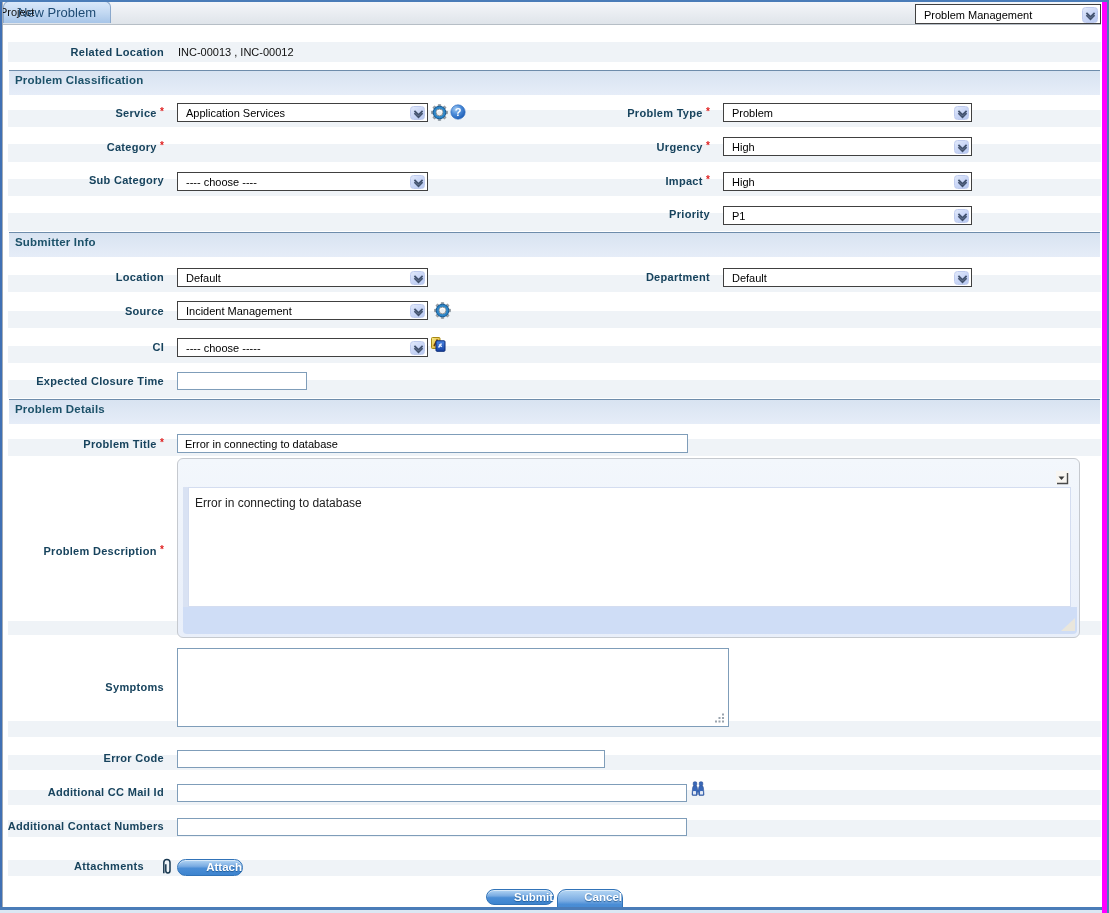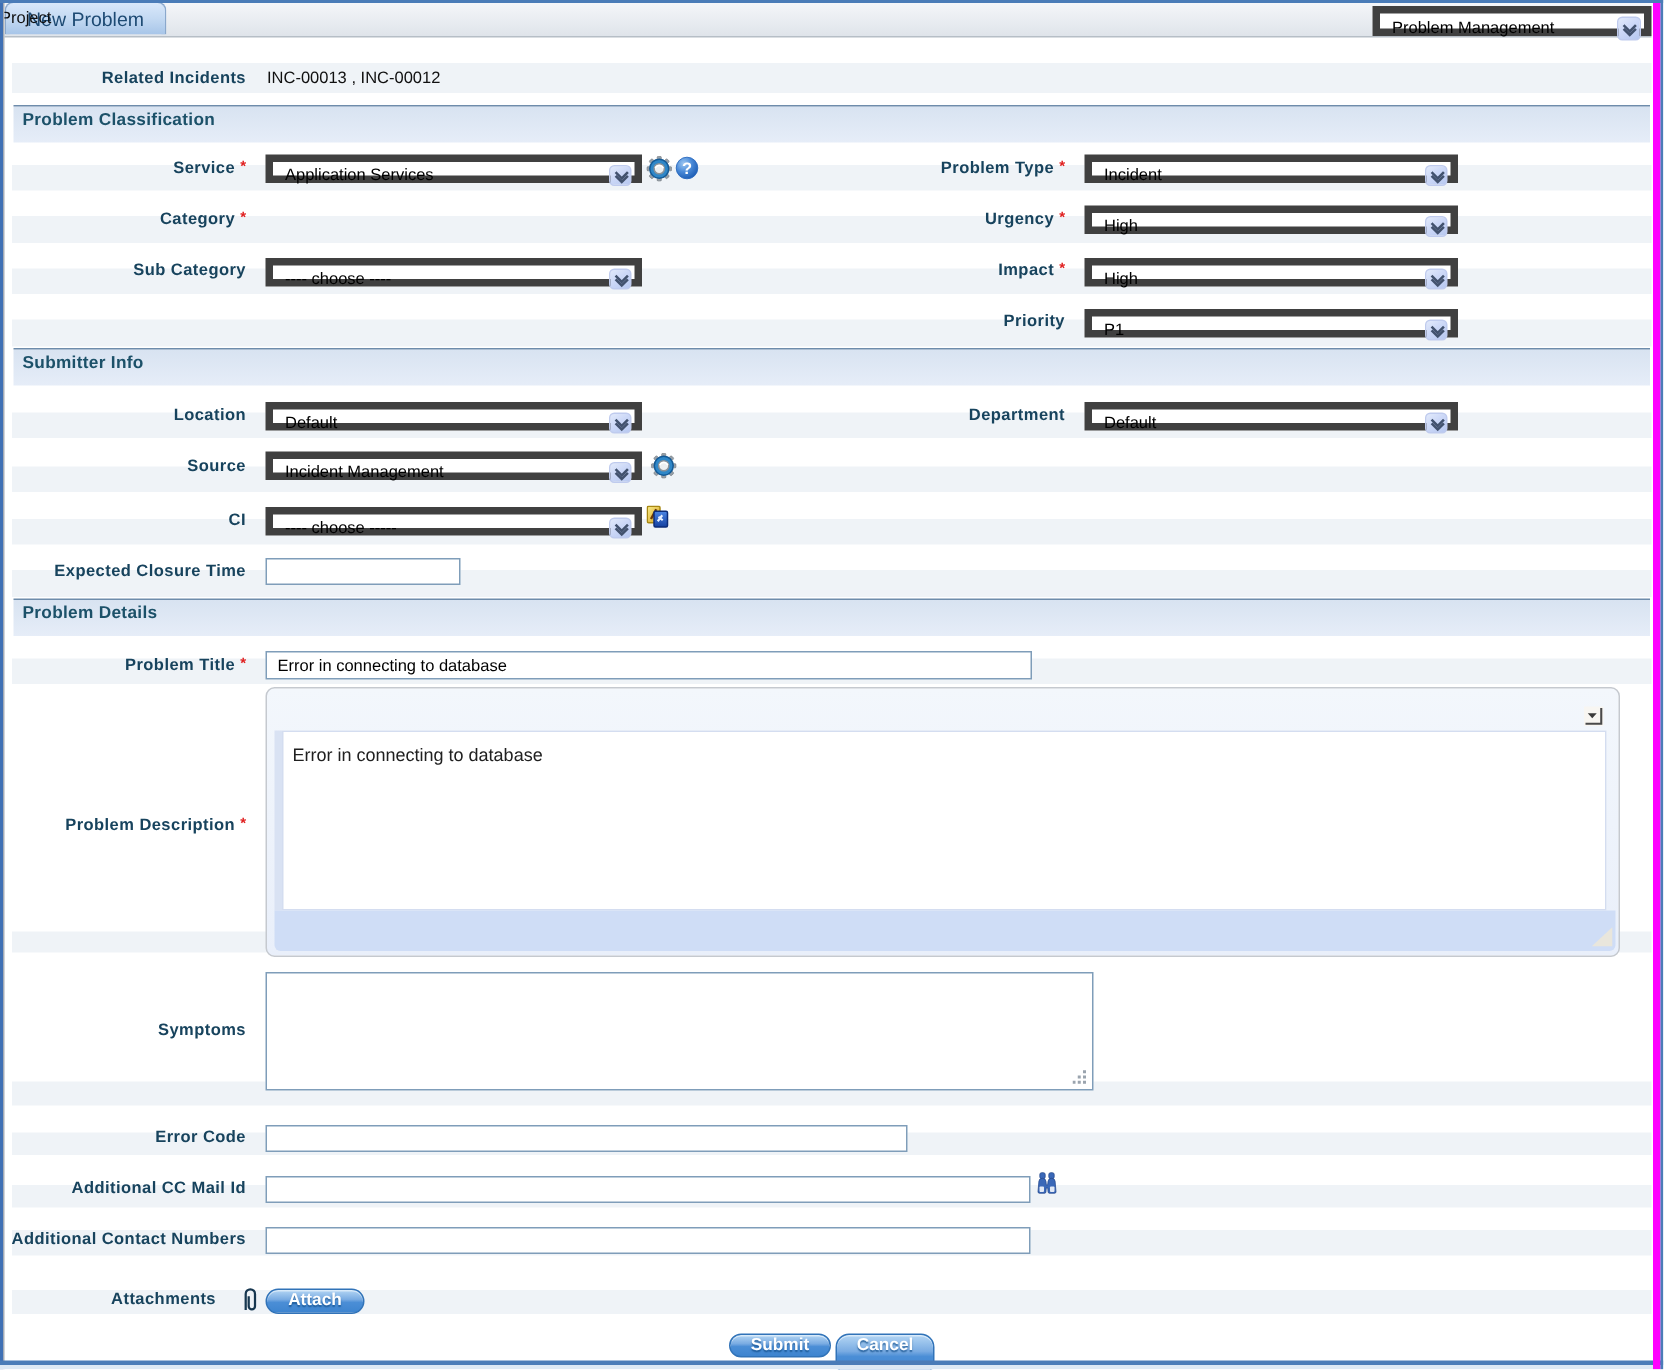--- a/index.html
+++ b/index.html
@@ -2,29 +2,29 @@
 <html><head><meta charset="utf-8"><style>
 html,body{margin:0;padding:0;background:#fff}
 #page{position:relative;width:1109px;height:913px;overflow:hidden;background:#fff;
  font-family:"Liberation Sans",sans-serif}
 .st{position:absolute;left:8px;width:1093px;background:#eff3f7}
 .hdr{position:absolute;left:9px;width:1091px;height:24px;border-top:1px solid #6e8cab;
  background:linear-gradient(180deg,#d8e3f1,#e6edf8)}
 .hdr span{position:absolute;left:6px;top:2.5px;font-size:11.5px;font-weight:bold;color:#1c5169;letter-spacing:0.2px}
 .lb{position:absolute;text-align:right;font-size:11px;font-weight:bold;color:#17435d;letter-spacing:0.3px;white-space:nowrap}
 .rq{color:#e02020;font-size:10px;vertical-align:1.5px;letter-spacing:0}
-.sel{position:absolute;background:#fff;border:5px solid #404040;box-sizing:border-box}
+.sel{position:absolute;background:#fff;border:1px solid #404040;box-sizing:border-box}
 .sv{position:absolute;left:8px;top:1px;font-size:11px;color:#000;white-space:nowrap}
 .cb{position:absolute;right:2px;top:2px;width:15px;height:14px;background:linear-gradient(145deg,#e2eafb 0%,#ccd8f7 45%,#b7c8f0 100%);
  border:1px solid #bfcbee;border-radius:3.5px;box-sizing:border-box}
 .inp{position:absolute;background:#fff;border:1px solid #7f9db9;box-sizing:border-box}
 .fv{position:absolute;font-size:11px;color:#101010;line-height:14px;white-space:nowrap}
 .iv{position:absolute;left:7px;top:2px;font-size:11px;color:#000;line-height:14px;white-space:nowrap}
 .ic{position:absolute}
-.btn{position:absolute;text-align:center;color:#fff;font-weight:bold;box-sizing:border-box;
+.btn{position:absolute;text-align:right;color:#fff;font-weight:bold;box-sizing:border-box;
  background:linear-gradient(180deg,#b4d6f4 0%,#79abe2 42%,#4b8ed6 55%,#3d84cf 100%);
  border:1px solid #3173b8;text-shadow:0 1px 1px rgba(20,80,140,0.8);
  box-shadow:inset 0 1px 0 rgba(255,255,255,0.5)}
 #dbox{position:absolute;left:177px;top:458px;width:903px;height:180px;box-sizing:border-box;border:1px solid #c5c9cf;
  border-radius:6px;background:linear-gradient(180deg,#f3f7fc,#e9effa)}
 #dtoggle{position:absolute;right:10px;top:12px;width:13px;height:13px;background:#f8f6f2}
 #dwhite{position:absolute;left:10px;top:27.5px;width:883px;height:120px;background:#fff;border:1px solid #d4ddf0;box-sizing:border-box}
 #dgut{position:absolute;left:5px;top:27.5px;width:5px;height:120px;background:#d9e2f3}
 #dwhite span{position:absolute;left:6px;top:8px;font-size:12px;color:#202020}
 #dfoot{position:absolute;left:5px;top:148px;width:894px;height:27px;background:#cfddf6;border-radius:0 0 4px 4px}
@@ -67,21 +67,21 @@
     <div class="st" style="top:860.0px;height:15.5px"></div>
 <div class="hdr" style="top:70px">
       <span>Problem Classification</span>
     </div>
     <div class="hdr" style="top:232px">
       <span>Submitter Info</span>
     </div>
     <div class="hdr" style="top:399px">
       <span>Problem Details</span>
     </div>
-<div class="lb" style="top:46px;left:0;width:164px">Related Incidents</div>
+<div class="lb" style="top:46px;left:0;width:164px">Related Location</div>
     <div class="lb" style="top:106px;left:0;width:164px">Service <span class="rq">*</span></div>
     <div class="lb" style="top:140px;left:0;width:164px">Category <span class="rq">*</span></div>
     <div class="lb" style="top:174px;left:0;width:164px">Sub Category</div>
     <div class="lb" style="top:271px;left:0;width:164px">Location</div>
     <div class="lb" style="top:305px;left:0;width:164px">Source</div>
     <div class="lb" style="top:341px;left:0;width:164px">CI</div>
     <div class="lb" style="top:375px;left:0;width:164px">Expected Closure Time</div>
     <div class="lb" style="top:437px;left:0;width:164px">Problem Title <span class="rq">*</span></div>
     <div class="lb" style="top:544px;left:0;width:164px">Problem Description <span class="rq">*</span></div>
     <div class="lb" style="top:681px;left:0;width:164px">Symptoms</div>
@@ -97,21 +97,21 @@
 <div class="sel " style="left:177px;top:103px;width:251px;height:19px">
       <span class="sv" style="line-height:17px">Application Services</span>
       <span class="cb">
         <svg width="15" height="14" viewBox="0 0 15 14" style="position:absolute;left:0;top:0">
           <path d="M4 4.4 L7.5 7.9 L11 4.4" fill="none" stroke="#42526e" stroke-width="1.7" stroke-linecap="square"></path>
           <path d="M4 6.8 L7.5 10.3 L11 6.8" fill="none" stroke="#42526e" stroke-width="1.7" stroke-linecap="square"></path>
         </svg>
       </span>
     </div>
     <div class="sel " style="left:723px;top:103px;width:249px;height:19px">
-      <span class="sv" style="line-height:17px">Incident</span>
+      <span class="sv" style="line-height:17px">Problem</span>
       <span class="cb">
         <svg width="15" height="14" viewBox="0 0 15 14" style="position:absolute;left:0;top:0">
           <path d="M4 4.4 L7.5 7.9 L11 4.4" fill="none" stroke="#42526e" stroke-width="1.7" stroke-linecap="square"></path>
           <path d="M4 6.8 L7.5 10.3 L11 6.8" fill="none" stroke="#42526e" stroke-width="1.7" stroke-linecap="square"></path>
         </svg>
       </span>
     </div>
     <div class="sel " style="left:723px;top:137px;width:249px;height:19px">
       <span class="sv" style="line-height:17px">High</span>
       <span class="cb">

